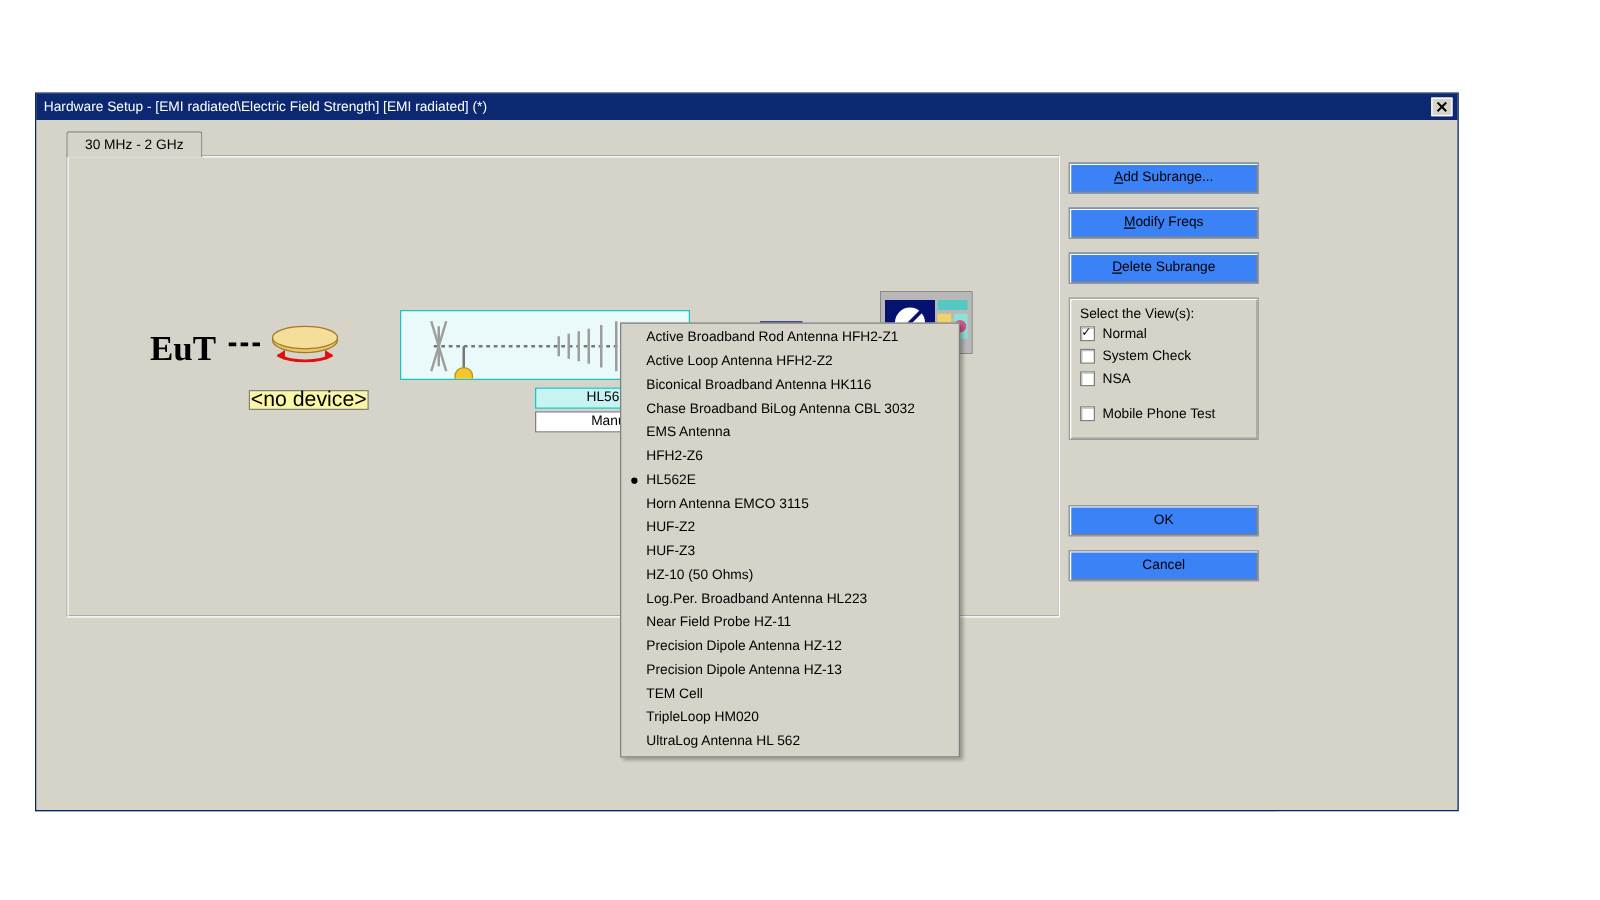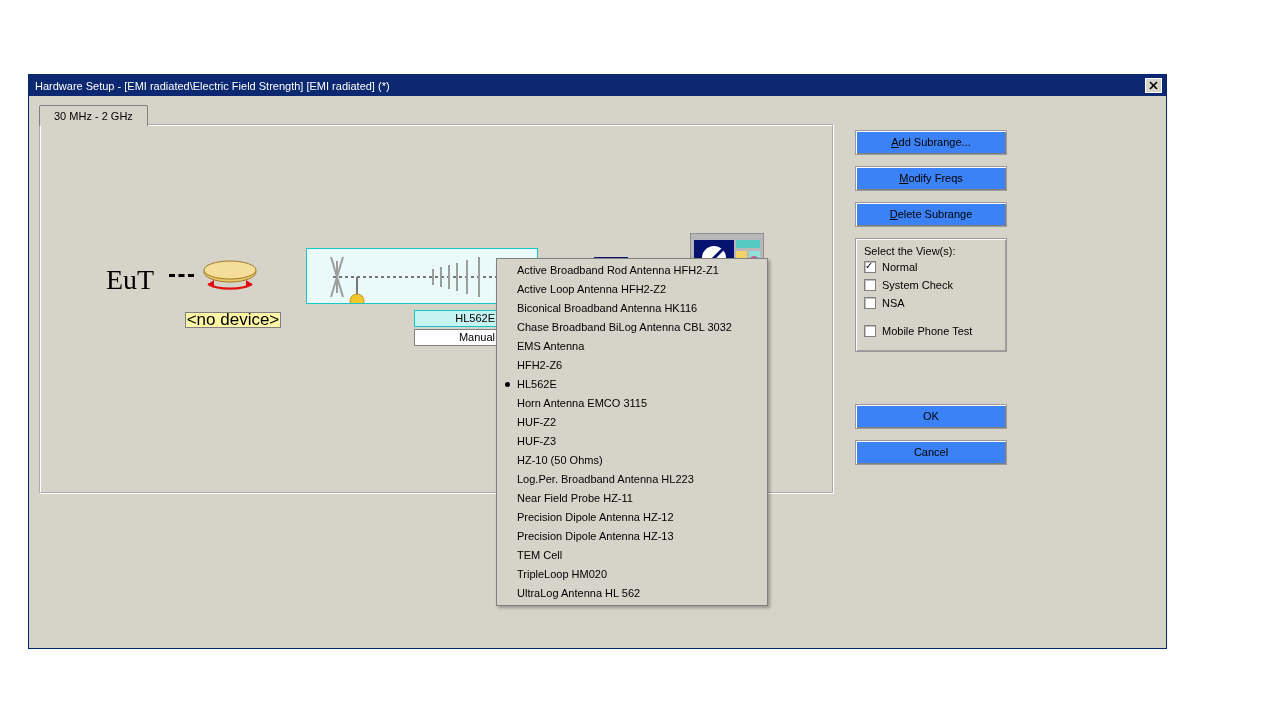--- a/index.html
+++ b/index.html
@@ -33,21 +33,21 @@
     width: 17px; height: 15px;
     background: #d6d4c9;
     border: 1px solid #fff;
     display: flex; align-items: center; justify-content: center;
     cursor: default;
   }
   .titlebar .close svg { width: 9px; height: 9px; }
 
   .body-area {
     position: relative;
-    padding: 8px 10px 10px 10px;
+    padding: 8px 10px 10px 24px;
     height: calc(100% - 21px);
   }
 
   
   .tab {
     position: relative;
     display: inline-block;
     padding: 4px 14px;
     background: #d6d4c9;
     border: 1px solid #808080;
@@ -111,21 +111,21 @@
     font-size: 10px;
     left: 0; top: -2px;
     color: #000;
   }
 
   
   .eut-label {
     position: absolute;
     left: 65px; top: 138px;
     font-family: "Times New Roman", serif;
-    font-size: 28px; font-weight: normal;
+    font-size: 28px; font-weight: bold;
   }
   .eut-dash {
     position: absolute;
     left: 128px; top: 148px;
     width: 25px; height: 2px;
     border-top: 3px dashed #000;
   }
   .turntable {
     position: absolute;
     left: 155px; top: 132px;

